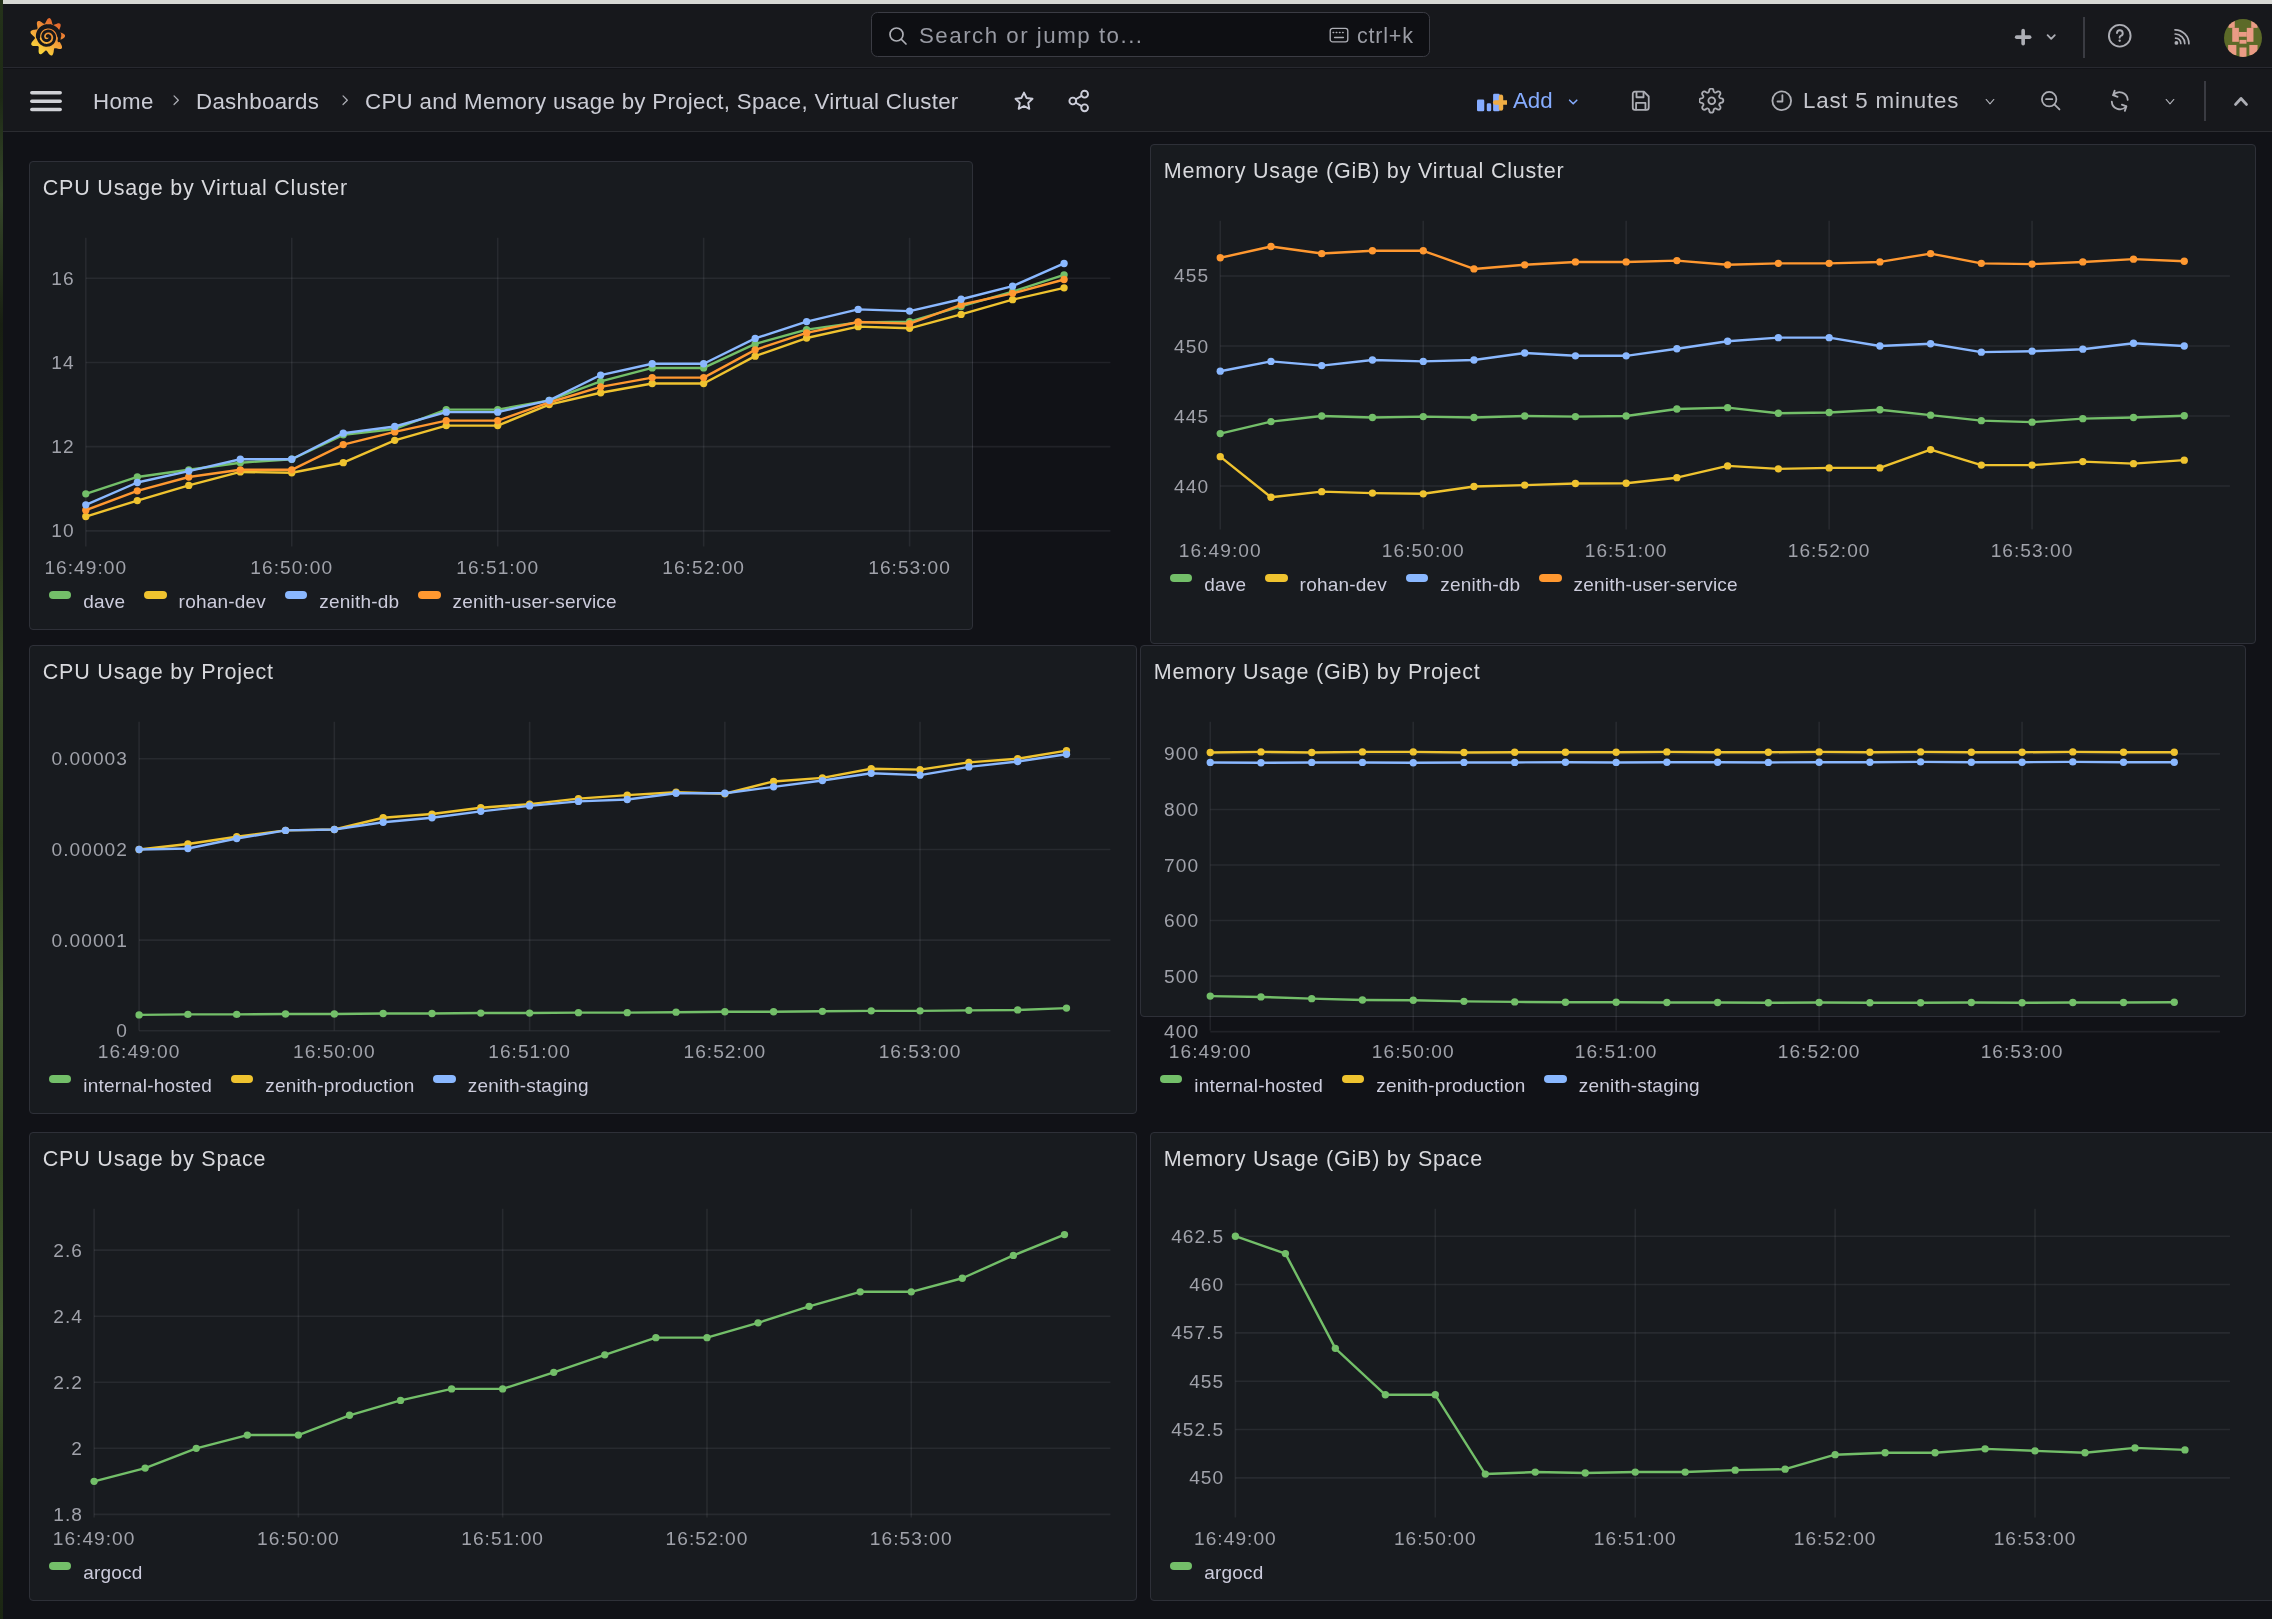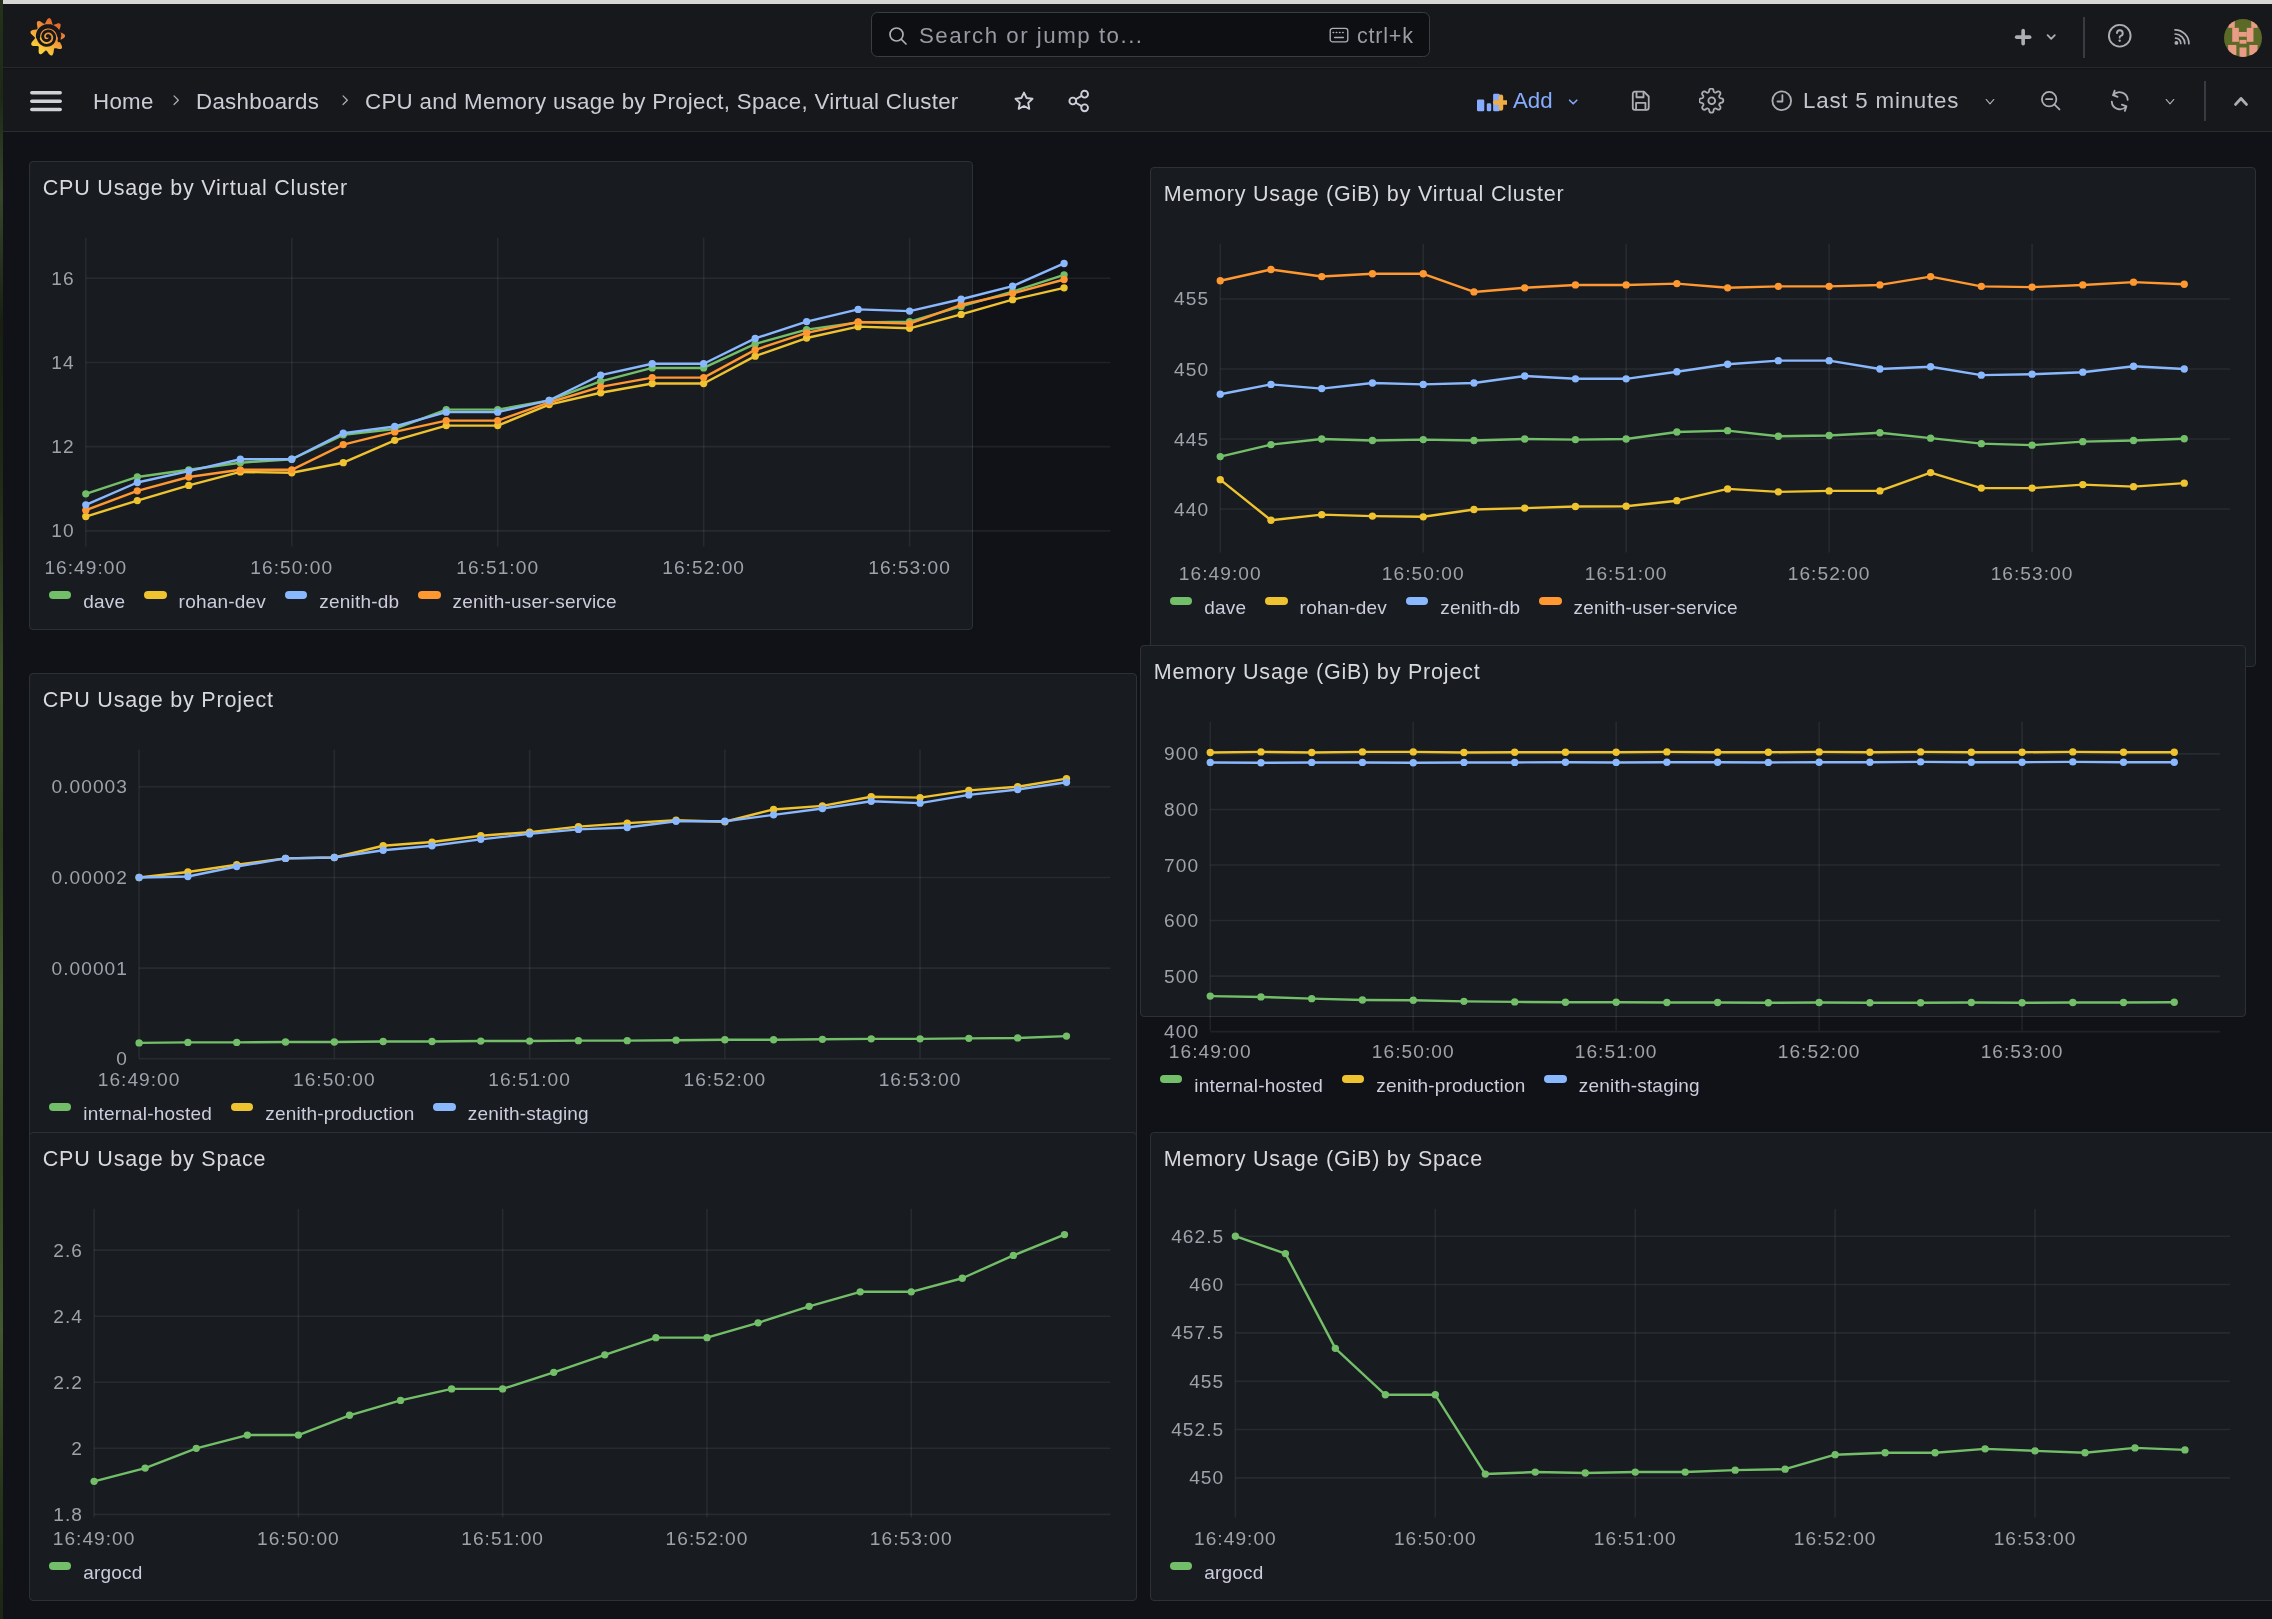--- a/index.html
+++ b/index.html
@@ -270,21 +270,21 @@
         <circle cx="1231.3" cy="155.7" r="4.6" fill="#8AB8FF"></circle>
         <circle cx="1295.9" cy="127.2" r="4.6" fill="#8AB8FF"></circle>
       </svg>
   <div class="legend">
         <span class="li"><span class="pill" style="background:#73BF69"></span>dave</span>
         <span class="li"><span class="pill" style="background:#EFC32F"></span>rohan-dev</span>
         <span class="li"><span class="pill" style="background:#8AB8FF"></span>zenith-db</span>
         <span class="li"><span class="pill" style="background:#FF9830"></span>zenith-user-service</span>
       </div>
 </div>
-<div class="panel" style="left:1150px;top:167px;width:1106px;height:500px">
+<div class="panel" style="left:1150px;top:144px;width:1106px;height:500px">
   <div class="ptitle">Memory Usage (GiB) by Virtual Cluster</div>
   <svg width="1106" height="469" viewBox="0 0 1386 588">
         <line x1="86.5" y1="427.6" x2="1352.4" y2="427.6" stroke="rgba(204,204,220,0.085)" stroke-width="2"></line>
         <text x="72.5" y="427.6" text-anchor="end" dominant-baseline="central" font-size="24" letter-spacing="1.3" fill="#A0A2AA">440</text>
         <line x1="86.5" y1="339.8" x2="1352.4" y2="339.8" stroke="rgba(204,204,220,0.085)" stroke-width="2"></line>
         <text x="72.5" y="339.8" text-anchor="end" dominant-baseline="central" font-size="24" letter-spacing="1.3" fill="#A0A2AA">445</text>
         <line x1="86.5" y1="252.0" x2="1352.4" y2="252.0" stroke="rgba(204,204,220,0.085)" stroke-width="2"></line>
         <text x="72.5" y="252.0" text-anchor="end" dominant-baseline="central" font-size="24" letter-spacing="1.3" fill="#A0A2AA">450</text>
         <line x1="86.5" y1="164.2" x2="1352.4" y2="164.2" stroke="rgba(204,204,220,0.085)" stroke-width="2"></line>
         <text x="72.5" y="164.2" text-anchor="end" dominant-baseline="central" font-size="24" letter-spacing="1.3" fill="#A0A2AA">455</text>
@@ -383,21 +383,21 @@
         <circle cx="1231.5" cy="143.1" r="4.6" fill="#FF9830"></circle>
         <circle cx="1295.1" cy="145.8" r="4.6" fill="#FF9830"></circle>
       </svg>
   <div class="legend">
         <span class="li"><span class="pill" style="background:#73BF69"></span>dave</span>
         <span class="li"><span class="pill" style="background:#EFC32F"></span>rohan-dev</span>
         <span class="li"><span class="pill" style="background:#8AB8FF"></span>zenith-db</span>
         <span class="li"><span class="pill" style="background:#FF9830"></span>zenith-user-service</span>
       </div>
 </div>
-<div class="panel" style="left:29px;top:673px;width:1108px;height:469px">
+<div class="panel" style="left:29px;top:645px;width:1108px;height:469px">
   <div class="ptitle">CPU Usage by Project</div>
   <svg width="1108" height="469" viewBox="0 0 1388 588">
         <line x1="136.2" y1="482.4" x2="1354.0" y2="482.4" stroke="rgba(204,204,220,0.085)" stroke-width="2"></line>
         <text x="122.2" y="482.4" text-anchor="end" dominant-baseline="central" font-size="24" letter-spacing="1.3" fill="#A0A2AA">0</text>
         <line x1="136.2" y1="368.7" x2="1354.0" y2="368.7" stroke="rgba(204,204,220,0.085)" stroke-width="2"></line>
         <text x="122.2" y="368.7" text-anchor="end" dominant-baseline="central" font-size="24" letter-spacing="1.3" fill="#A0A2AA">0.00001</text>
         <line x1="136.2" y1="255.1" x2="1354.0" y2="255.1" stroke="rgba(204,204,220,0.085)" stroke-width="2"></line>
         <text x="122.2" y="255.1" text-anchor="end" dominant-baseline="central" font-size="24" letter-spacing="1.3" fill="#A0A2AA">0.00002</text>
         <line x1="136.2" y1="141.4" x2="1354.0" y2="141.4" stroke="rgba(204,204,220,0.085)" stroke-width="2"></line>
         <text x="122.2" y="141.4" text-anchor="end" dominant-baseline="central" font-size="24" letter-spacing="1.3" fill="#A0A2AA">0.00003</text>

